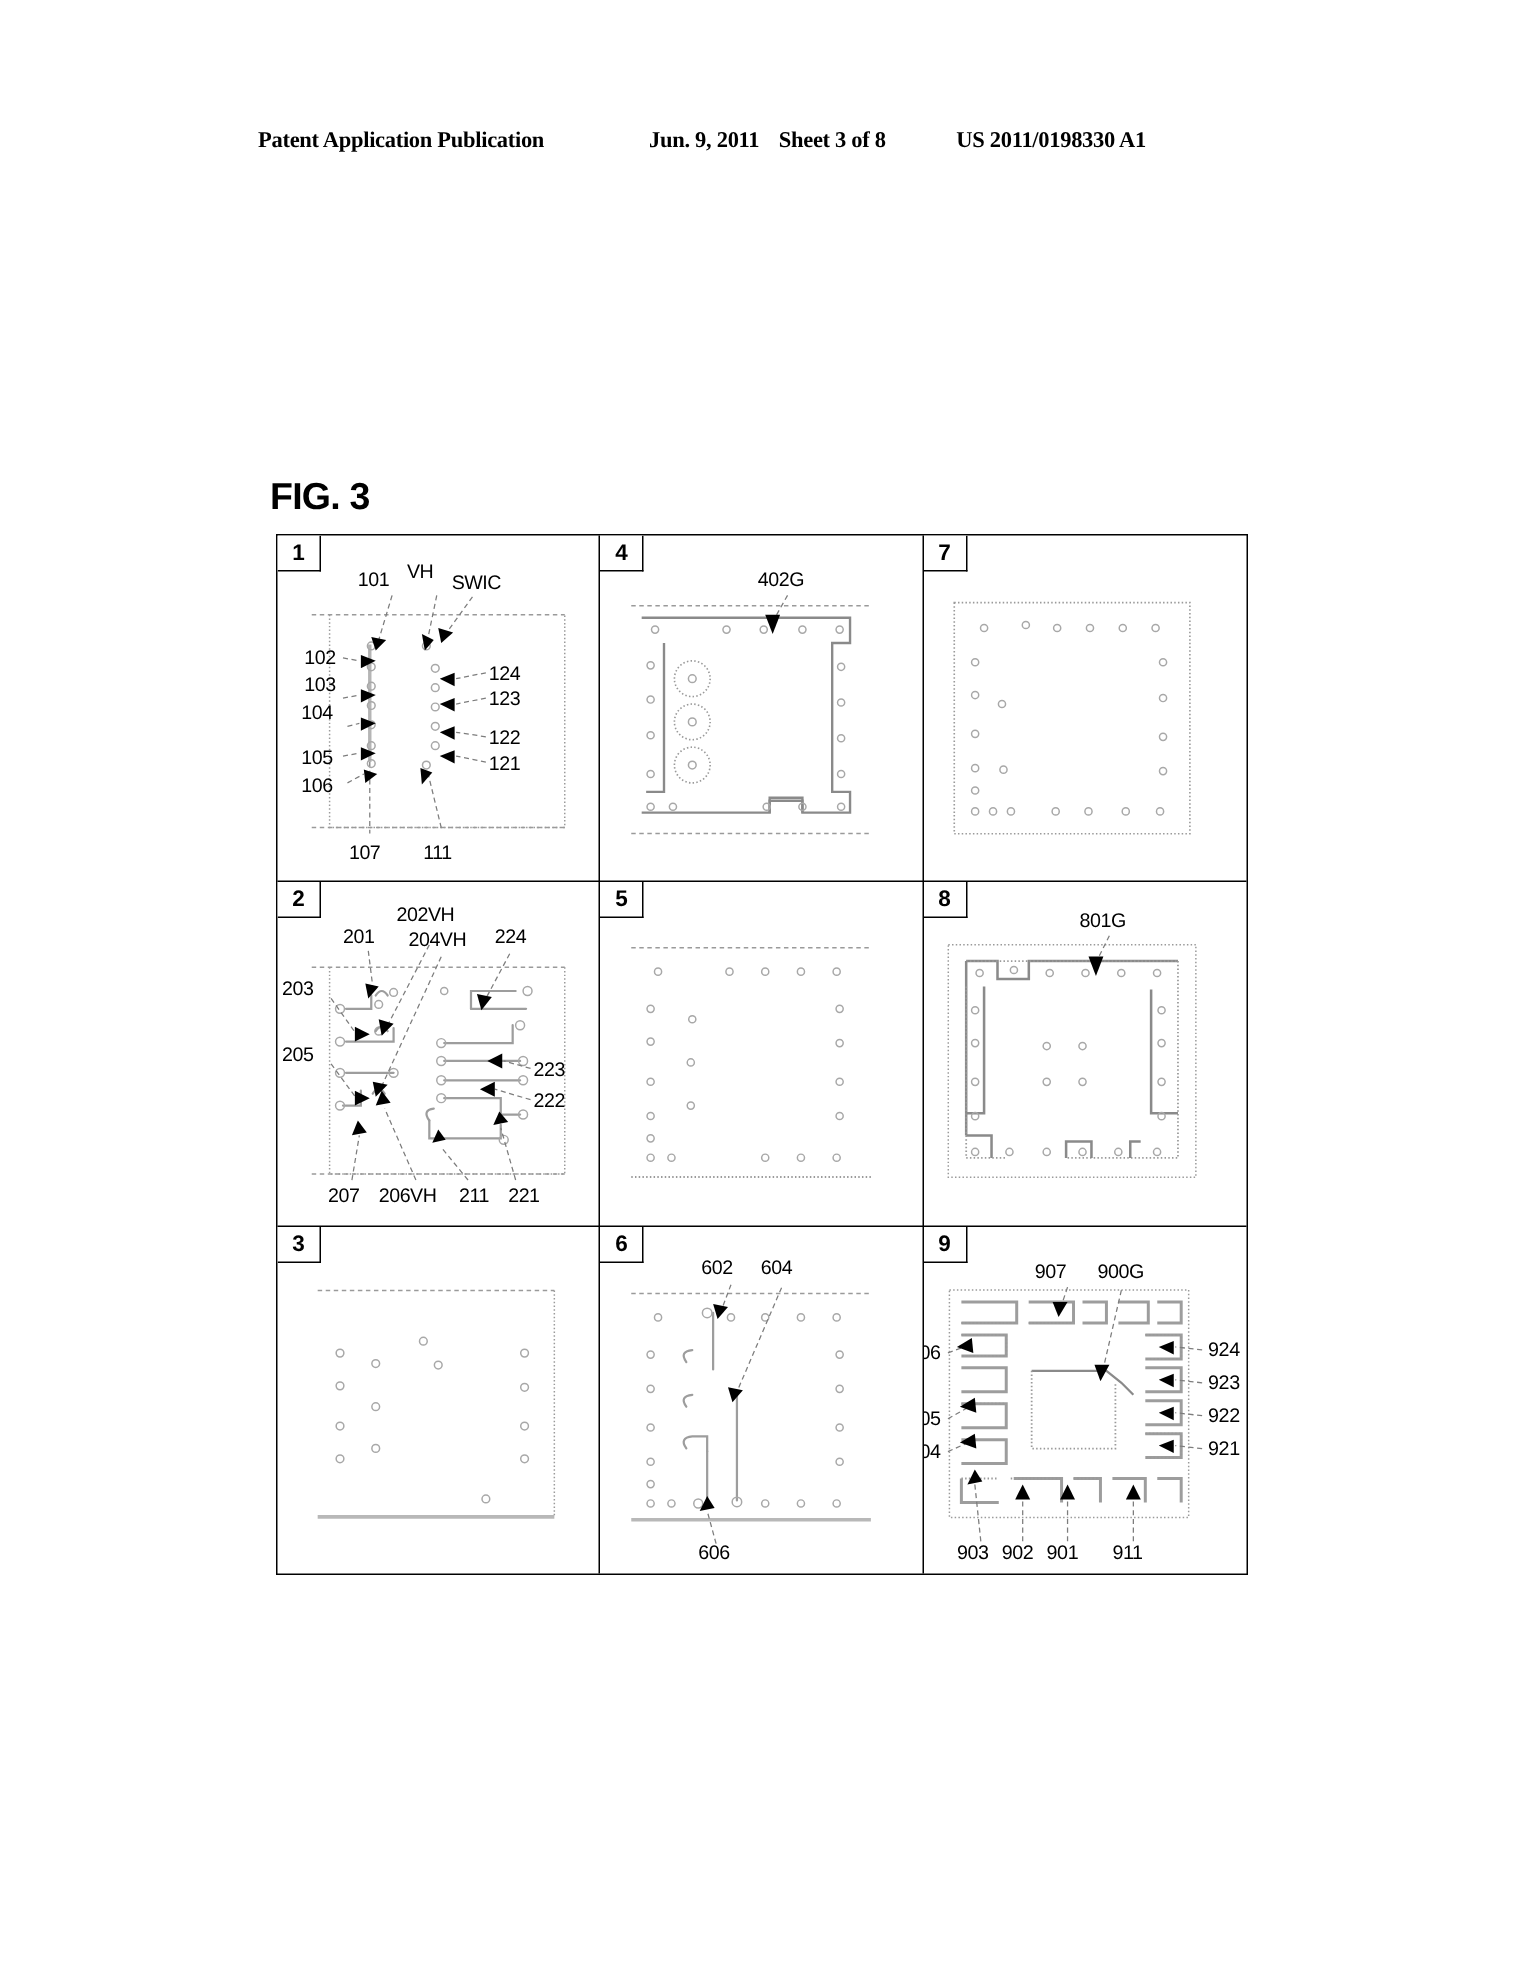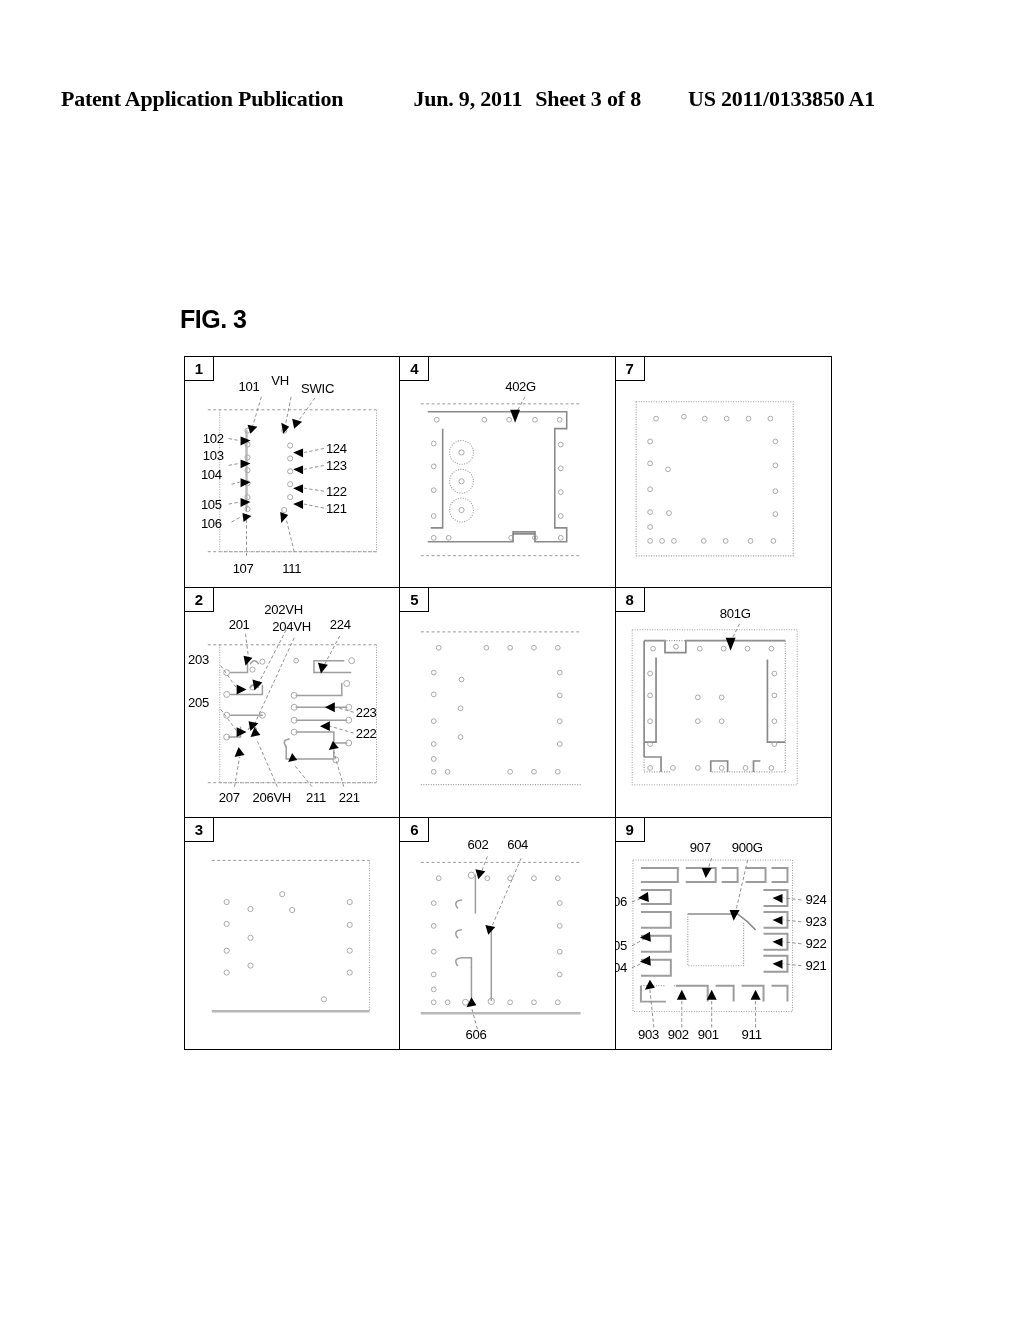--- a/index.html
+++ b/index.html
@@ -3,29 +3,29 @@
 <meta charset="utf-8">
 <style>
   html,body{margin:0;padding:0;background:#fff;}
   body{width:1024px;height:1320px;position:relative;
        font-family:"Liberation Serif",serif;color:#000;
        -webkit-font-smoothing:antialiased;}
 
   
   #page-header{position:absolute;left:0;top:86px;width:936px;
        display:flex;justify-content:center;align-items:baseline;
-       font-family:"Liberation Serif",serif;font-weight:bold;font-size:22px;
+       font-family:"Liberation Serif",serif;font-weight:bold;font-size:15px;
        letter-spacing:-0.2px;}
   #page-header .h-pub{margin-right:42px;}
   #page-header .h-date{margin-right:13px;margin-left:28px;}
   #page-header .h-sheet{margin-right:47px;}
   #page-header .h-num{}
 
   
-  #fig-title{position:absolute;left:180px;top:305px;
+  #fig-title{position:absolute;left:180px;top:317px;
        font-family:"Liberation Sans",sans-serif;font-weight:bold;
        font-size:25px;letter-spacing:-0.5px;}
 
   
   #fig-grid{position:absolute;left:184px;top:356px;
        width:648px;height:694px;
        border:1.6px solid #000;box-sizing:border-box;
        display:grid;grid-template-columns:1fr 1fr 1fr;
        grid-template-rows:1fr 1fr 1fr;}
   .cell{position:relative;box-sizing:border-box;overflow:hidden;
@@ -57,21 +57,21 @@
   svg .trace{stroke:#9d9d9d;fill:none;stroke-width:1.5;stroke-linecap:round;}
   svg .pad{stroke:#9d9d9d;fill:none;stroke-width:2;}
 </style>
 </head>
 <body>
 
 <div id="page-header">
   <span class="h-pub">Patent Application Publication</span>
   <span class="h-date">Jun. 9, 2011</span>
   <span class="h-sheet">Sheet 3 of 8</span>
-  <span class="h-num">US 2011/0133850 A1</span>
+  <span class="h-num">US 2011/0198330 A1</span>
 </div>
 
 <div id="fig-title">FIG. 3</div>
 
 <div id="fig-grid">
 
   <div class="cell c1 r1">
     <div class="panel-no">1</div>
     <svg class="art" viewBox="0 0 216 231">
 

